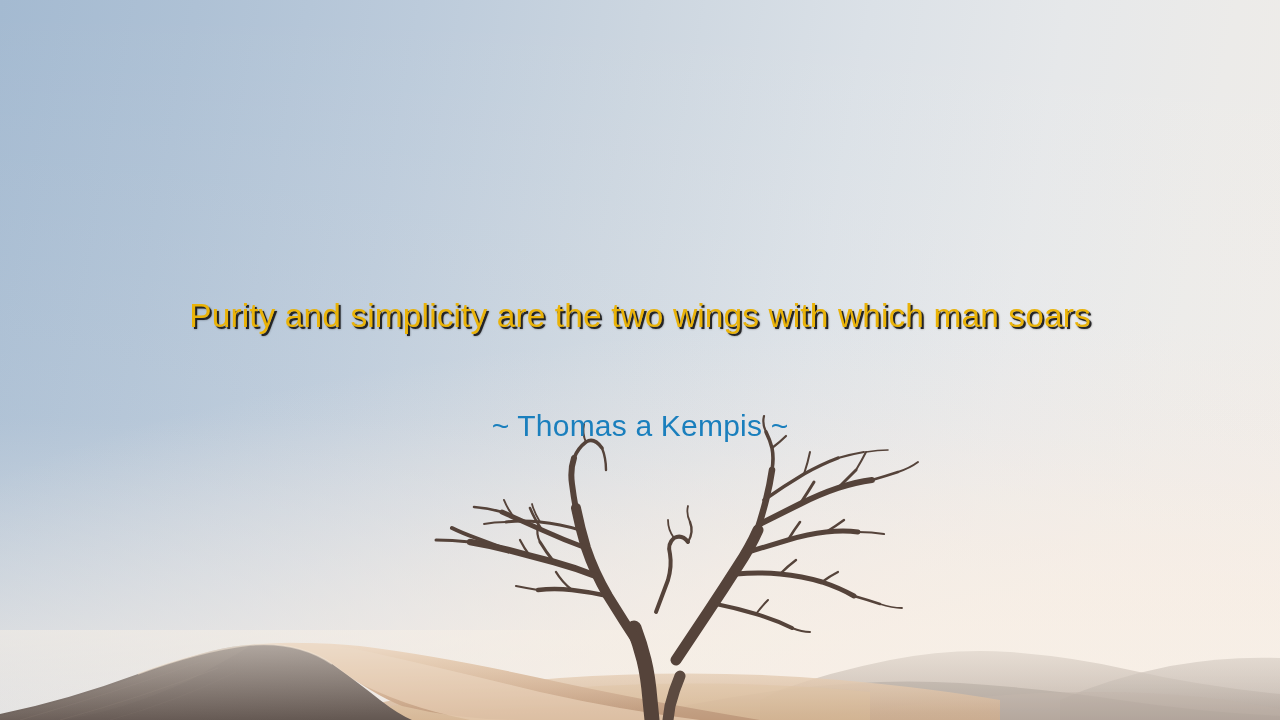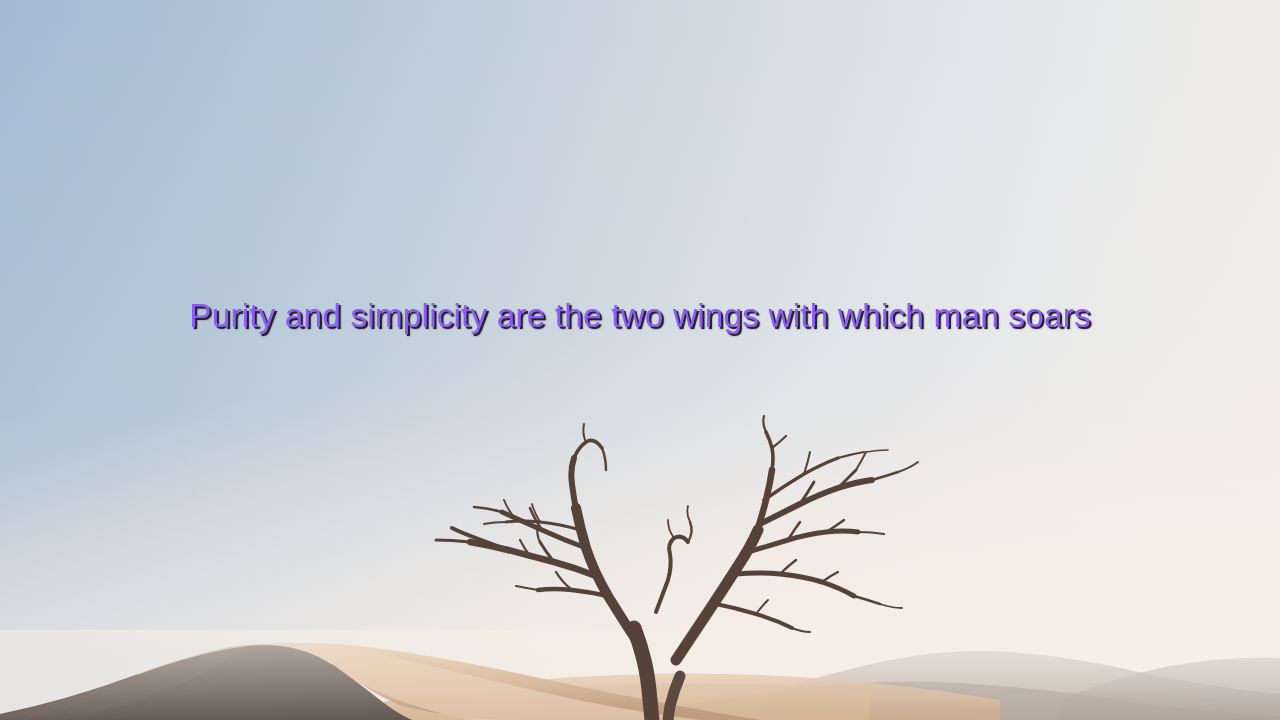--- a/index.html
+++ b/index.html
@@ -61,21 +61,21 @@
   
   .quote-block {
     position: absolute;
     left: 0;
     right: 0;
     top: 293px;
     text-align: center;
     z-index: 8;
   }
   .quote-line {
-    color: #8b5cf6;
+    color: #eab308;
     font-size: 33.5px;
     line-height: 45px;
     font-weight: 400;
     letter-spacing: 0.1px;
     white-space: nowrap;
     text-shadow:
        2px 2px 0 rgba(28,28,30,0.92),
        2px 2px 2px rgba(28,28,30,0.55);
   }
   .attribution {
@@ -269,14 +269,15 @@
         <path d="M 540 522 Q 534 512 532 504" stroke-width="1.8"></path>
         <path d="M 506 522 Q 494 522 484 524" stroke-width="1.8"></path>
       </g>
     </svg>
   </div>
 
   <div class="quote-block">
     <div class="quote-line">Purity and simplicity are the two wings with which man soars</div>
   </div>
 
+  <div class="attribution">~ Thomas a Kempis ~</div>
 
 </div>
 
 </body></html>

